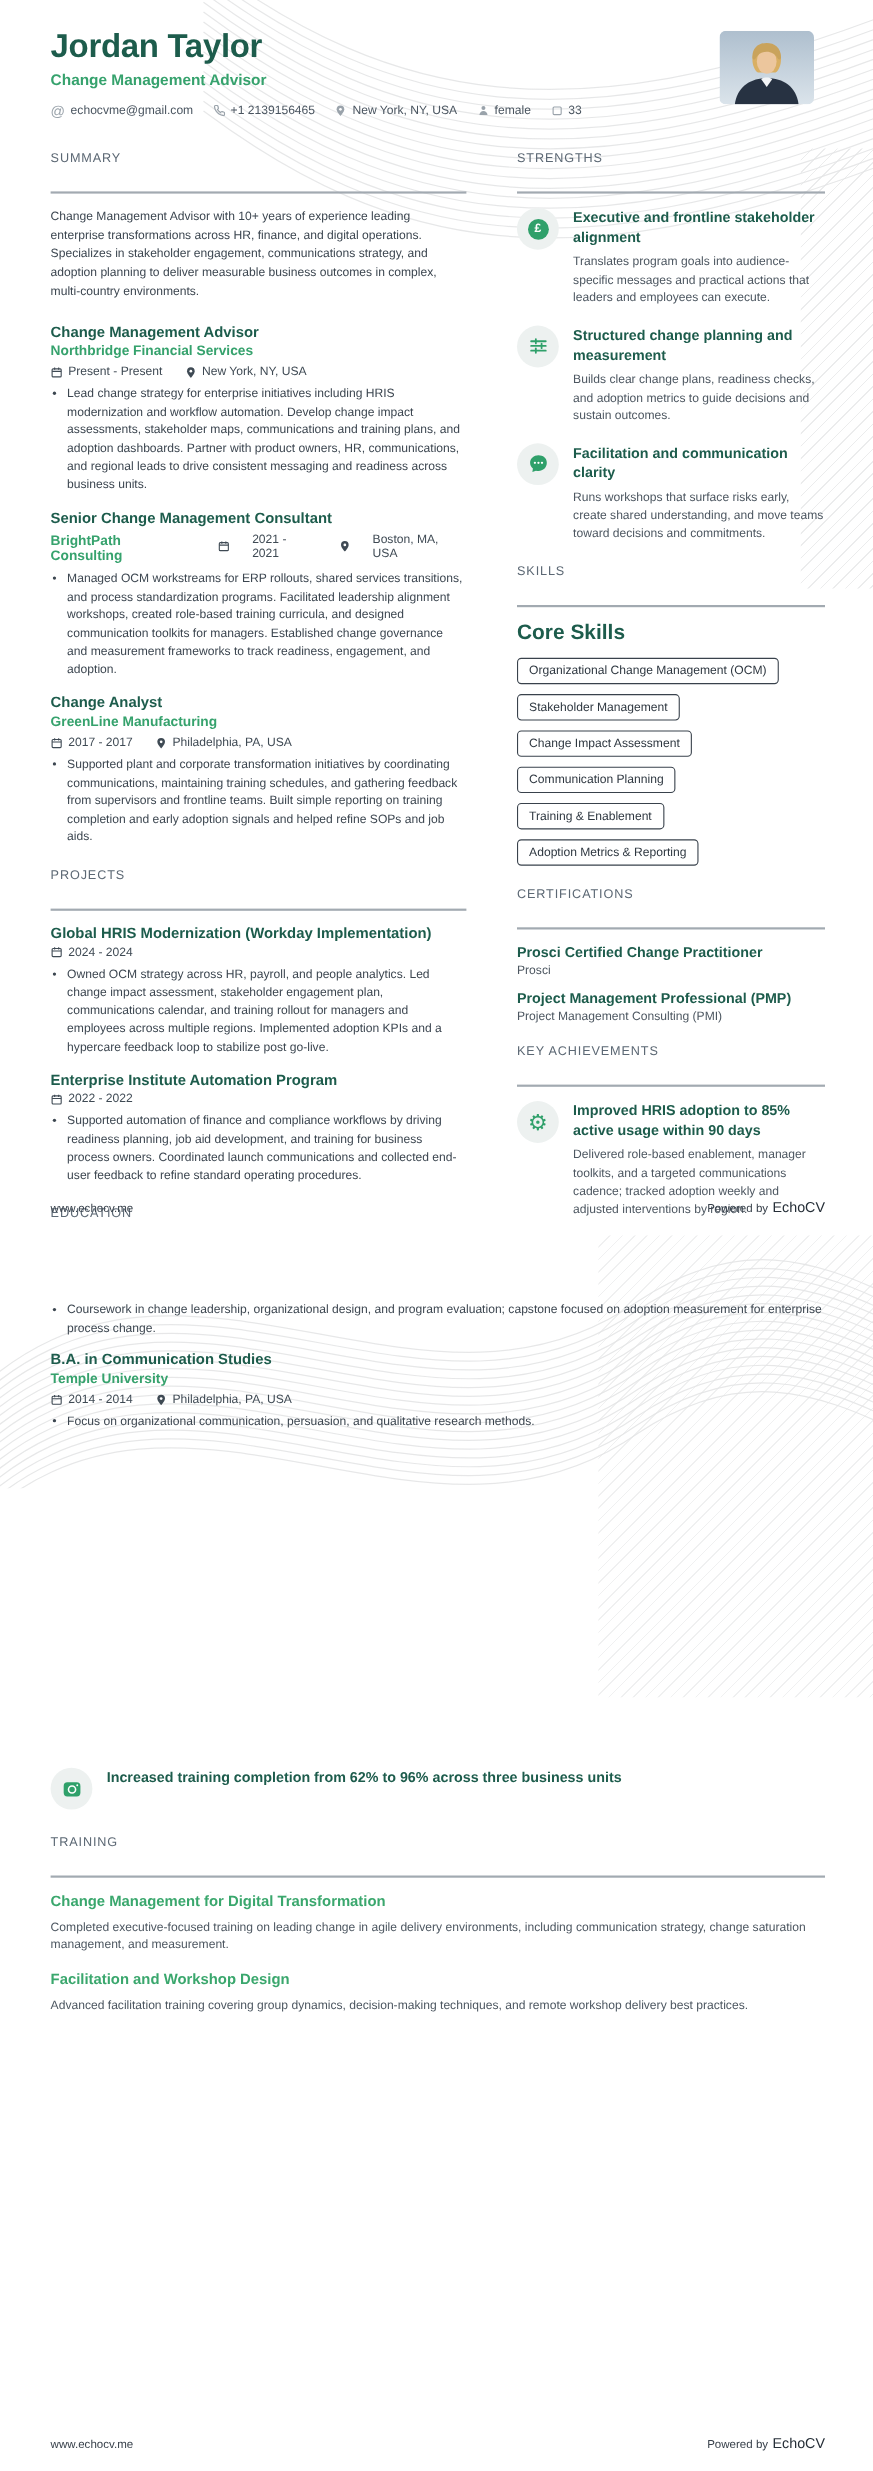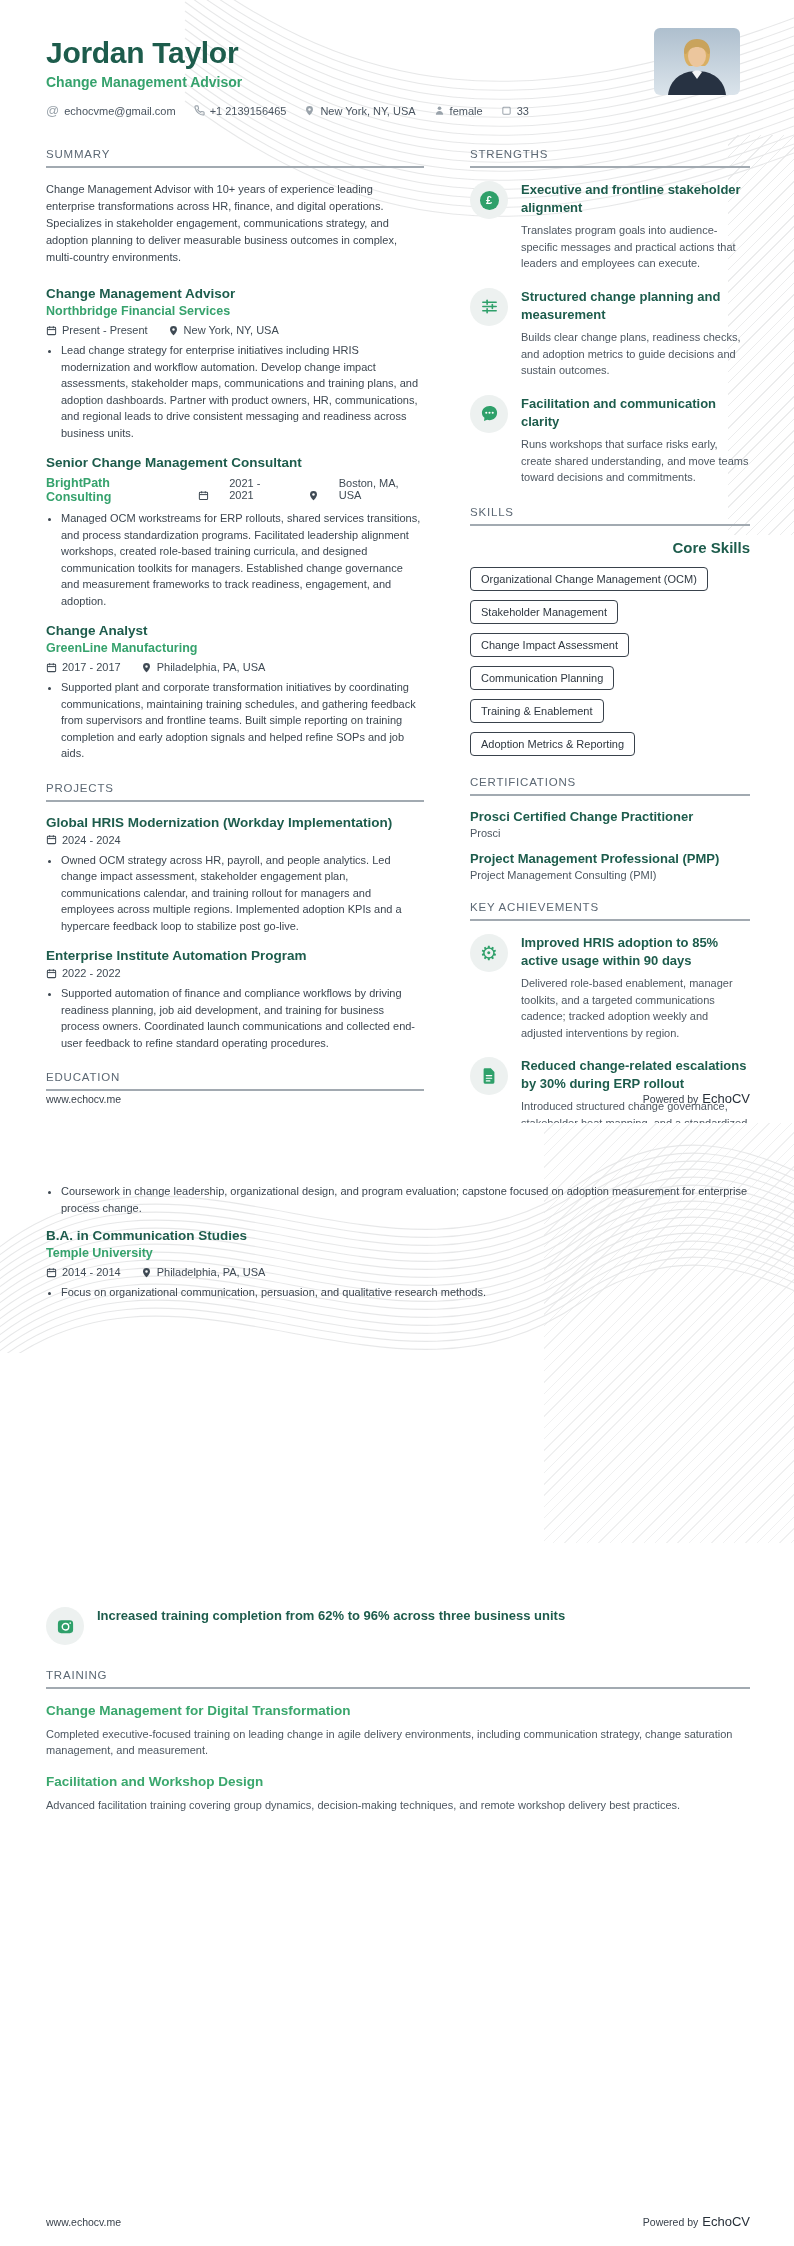--- a/index.html
+++ b/index.html
@@ -4,59 +4,59 @@
 <style>
   html,body { margin:0; padding:0; background:#ffffff; }
   body { width:794px; font-family:"Liberation Sans","DejaVu Sans",sans-serif; color:#3c4650; }
   .sheet { position:relative; width:794px; height:1123px; background:#fff; overflow:hidden; }
   .decor { position:absolute; z-index:0; pointer-events:none; }
   .hatch { position:absolute; z-index:0; pointer-events:none;
            background:repeating-linear-gradient(135deg, transparent 0 7px, #e3e4e5 7px 8px); }
   .inner { position:relative; z-index:1; padding:0 44px 0 46px; }
 
   
-  .name { font-size:30px; font-weight:700; color:#1d5c4c; letter-spacing:-0.3px; padding-top:36px; }
+  .name { font-size:30px; font-weight:700; color:#1d5c4c; letter-spacing:-0.3px; padding-top:26px; }
   .role { font-size:14px; font-weight:600; color:#36a26d; margin-top:4px; }
   .contact { display:flex; align-items:center; gap:18px; margin-top:13px; font-size:11px; color:#4a5560; }
   .citem { display:flex; align-items:center; gap:5px; }
   .at { font-size:13px; color:#9aa3ab; font-weight:400; }
   .photo { position:absolute; top:28px; right:54px; width:86px; height:67px; border-radius:6px; overflow:hidden; z-index:2; }
 
   
   .cols { display:flex; gap:46px; margin-top:30px; }
   .col-l { flex:0 0 378px; }
   .col-r { flex:1 1 auto; min-width:0; }
 
   .sec { margin-bottom:20px; }
   .sec-h { font-size:11.5px; letter-spacing:.8px; color:#5c6874; font-weight:500;
-           padding-bottom:6px; border-bottom:2px solid #a2aab1; margin-bottom:13px; }
+           padding-bottom:24px; border-bottom:2px solid #a2aab1; margin-bottom:13px; }
 
   .job { margin-bottom:14px; }
   .job-t { font-size:13.5px; font-weight:700; color:#1d5c4c; }
   .job-c { font-size:12.5px; font-weight:600; color:#36a26d; margin-top:3px; }
-  .meta { display:flex; align-items:flex-end; gap:20px; margin-top:6px; font-size:11px; color:#3f4a54; }
+  .meta { display:flex; align-items:center; gap:20px; margin-top:6px; font-size:11px; color:#3f4a54; }
   .meta .m { display:flex; align-items:center; gap:5px; }
   .inline-meta { display:flex; align-items:center; gap:20px; margin-top:3px; }
   ul.b { margin:6px 0 0; padding-left:15px; }
   ul.b li { font-size:11px; line-height:1.5; color:#3c4650; margin-bottom:2px; }
 
   .summary-text { font-size:11px; line-height:1.55; color:#3c4650; }
 
   
   .sa-item { display:flex; gap:13px; margin-bottom:16px; }
   .icon-circle { width:38px; height:38px; border-radius:50%; background:#edf1f0; flex:0 0 38px;
                  display:flex; align-items:center; justify-content:center; }
   .sa-t { font-size:13px; font-weight:600; color:#1d5c4c; line-height:1.4; }
   .sa-d { font-size:11px; line-height:1.5; color:#4d5761; margin-top:5px; }
   .glyph { font-family:"DejaVu Sans",sans-serif; font-size:20px; color:#2fa06a; line-height:1; }
   .pound { width:19px; height:19px; border-radius:50%; background:#2fa06a; color:#fff; font-size:11px;
            font-weight:700; display:flex; align-items:center; justify-content:center; }
 
   
-  .core-h { font-size:15px; font-weight:700; color:#1d5c4c; margin:2px 0 11px;text-align:right; }
+  .core-h { font-size:19px; font-weight:700; color:#1d5c4c; margin:2px 0 11px; }
   .chip { display:table; border:1px solid #39424c; border-radius:4px; padding:5px 10px;
           font-size:11px; color:#2e3740; margin-bottom:9px; background:#fff; }
 
   
   .cert-n { font-size:13px; font-weight:700; color:#1d5c4c; }
   .cert-i { font-size:11px; color:#4d5761; margin:3px 0 12px; }
 
   
   .tr-t { font-size:13.5px; font-weight:600; color:#3aa76d; line-height:1.4; }
   .tr-d { font-size:11px; line-height:1.5; color:#4d5761; margin:5px 0 14px; }

